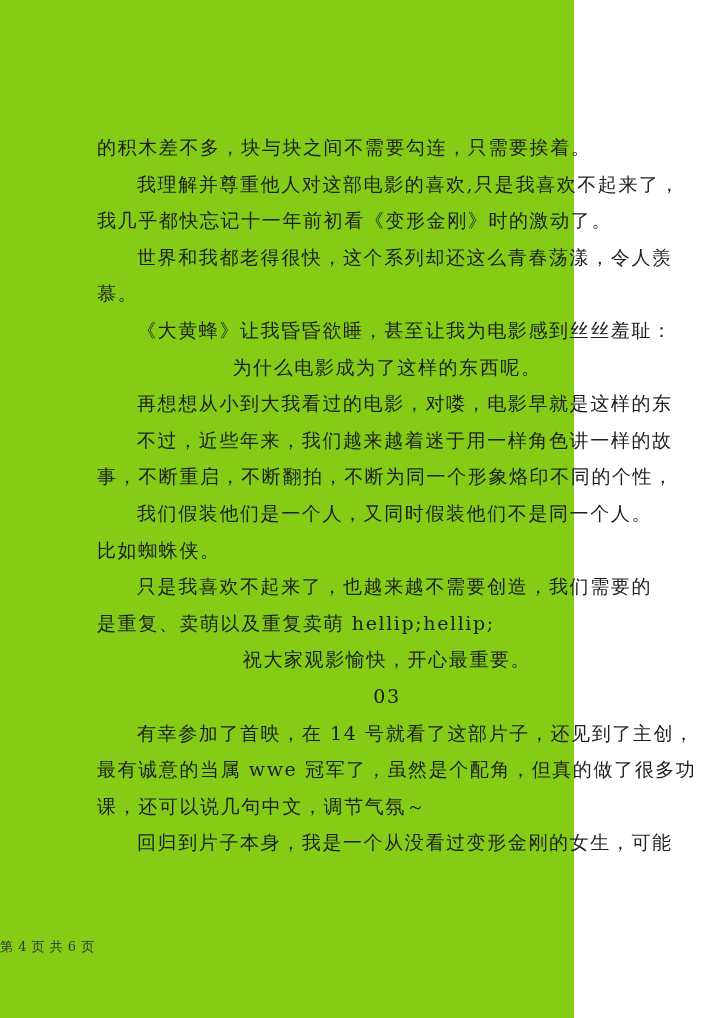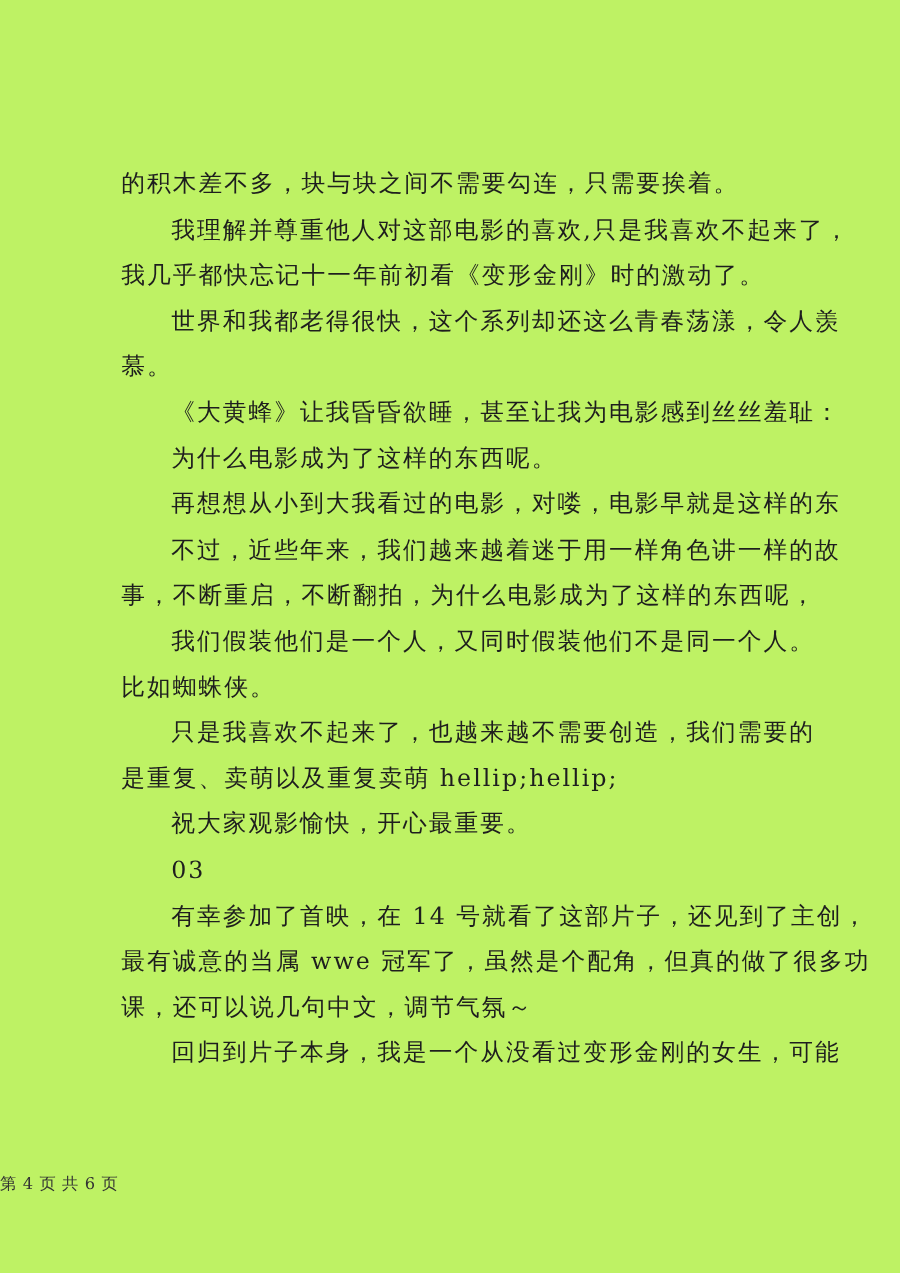--- a/index.html
+++ b/index.html
@@ -12,40 +12,41 @@
       height: 1018px;
       position: relative;
       overflow: hidden;
       font-family: "DejaVu Serif", "Liberation Serif", serif;
       color: #1a1a1a;
     }
     .page {
       position: absolute;
       left: 0;
       top: 0;
-      width: 720px;
+      width: 574px;
       height: 1018px;
-      background: #bef264;
+      background: #84cc16;
     }
     .body-text {
       position: absolute;
       left: 97px;
       top: 129px;
       width: 540px;
     }
     .line {
       height: 36.6px;
       line-height: 36.6px;
       font-size: 19px;
       letter-spacing: 1.6px;
       white-space: nowrap;
       color: #1e1e1e;
     }
     .line.indent {
       padding-left: 40px;
+      text-align: center;
     }
     .footer {
       position: absolute;
       left: 0;
       width: 720px;
       top: 938px;
       text-align: left;
       font-size: 13px;
       color: #333333;
       letter-spacing: 0.5px;
@@ -58,21 +59,21 @@
   <div class="body-text">
     <div class="line">的积木差不多，块与块之间不需要勾连，只需要挨着。</div>
     <div class="line indent">我理解并尊重他人对这部电影的喜欢,只是我喜欢不起来了，</div>
     <div class="line">我几乎都快忘记十一年前初看《变形金刚》时的激动了。</div>
     <div class="line indent">世界和我都老得很快，这个系列却还这么青春荡漾，令人羡</div>
     <div class="line">慕。</div>
     <div class="line indent">《大黄蜂》让我昏昏欲睡，甚至让我为电影感到丝丝羞耻：</div>
     <div class="line indent">为什么电影成为了这样的东西呢。</div>
     <div class="line indent">再想想从小到大我看过的电影，对喽，电影早就是这样的东</div>
     <div class="line indent">不过，近些年来，我们越来越着迷于用一样角色讲一样的故</div>
-    <div class="line">事，不断重启，不断翻拍，为什么电影成为了这样的东西呢，</div>
+    <div class="line">事，不断重启，不断翻拍，不断为同一个形象烙印不同的个性，</div>
     <div class="line indent">我们假装他们是一个人，又同时假装他们不是同一个人。</div>
     <div class="line">比如蜘蛛侠。</div>
     <div class="line indent">只是我喜欢不起来了，也越来越不需要创造，我们需要的</div>
     <div class="line">是重复、卖萌以及重复卖萌 hellip;hellip;</div>
     <div class="line indent">祝大家观影愉快，开心最重要。</div>
     <div class="line indent">03</div>
     <div class="line indent">有幸参加了首映，在 14 号就看了这部片子，还见到了主创，</div>
     <div class="line">最有诚意的当属 wwe 冠军了，虽然是个配角，但真的做了很多功</div>
     <div class="line">课，还可以说几句中文，调节气氛～</div>
     <div class="line indent">回归到片子本身，我是一个从没看过变形金刚的女生，可能</div>

